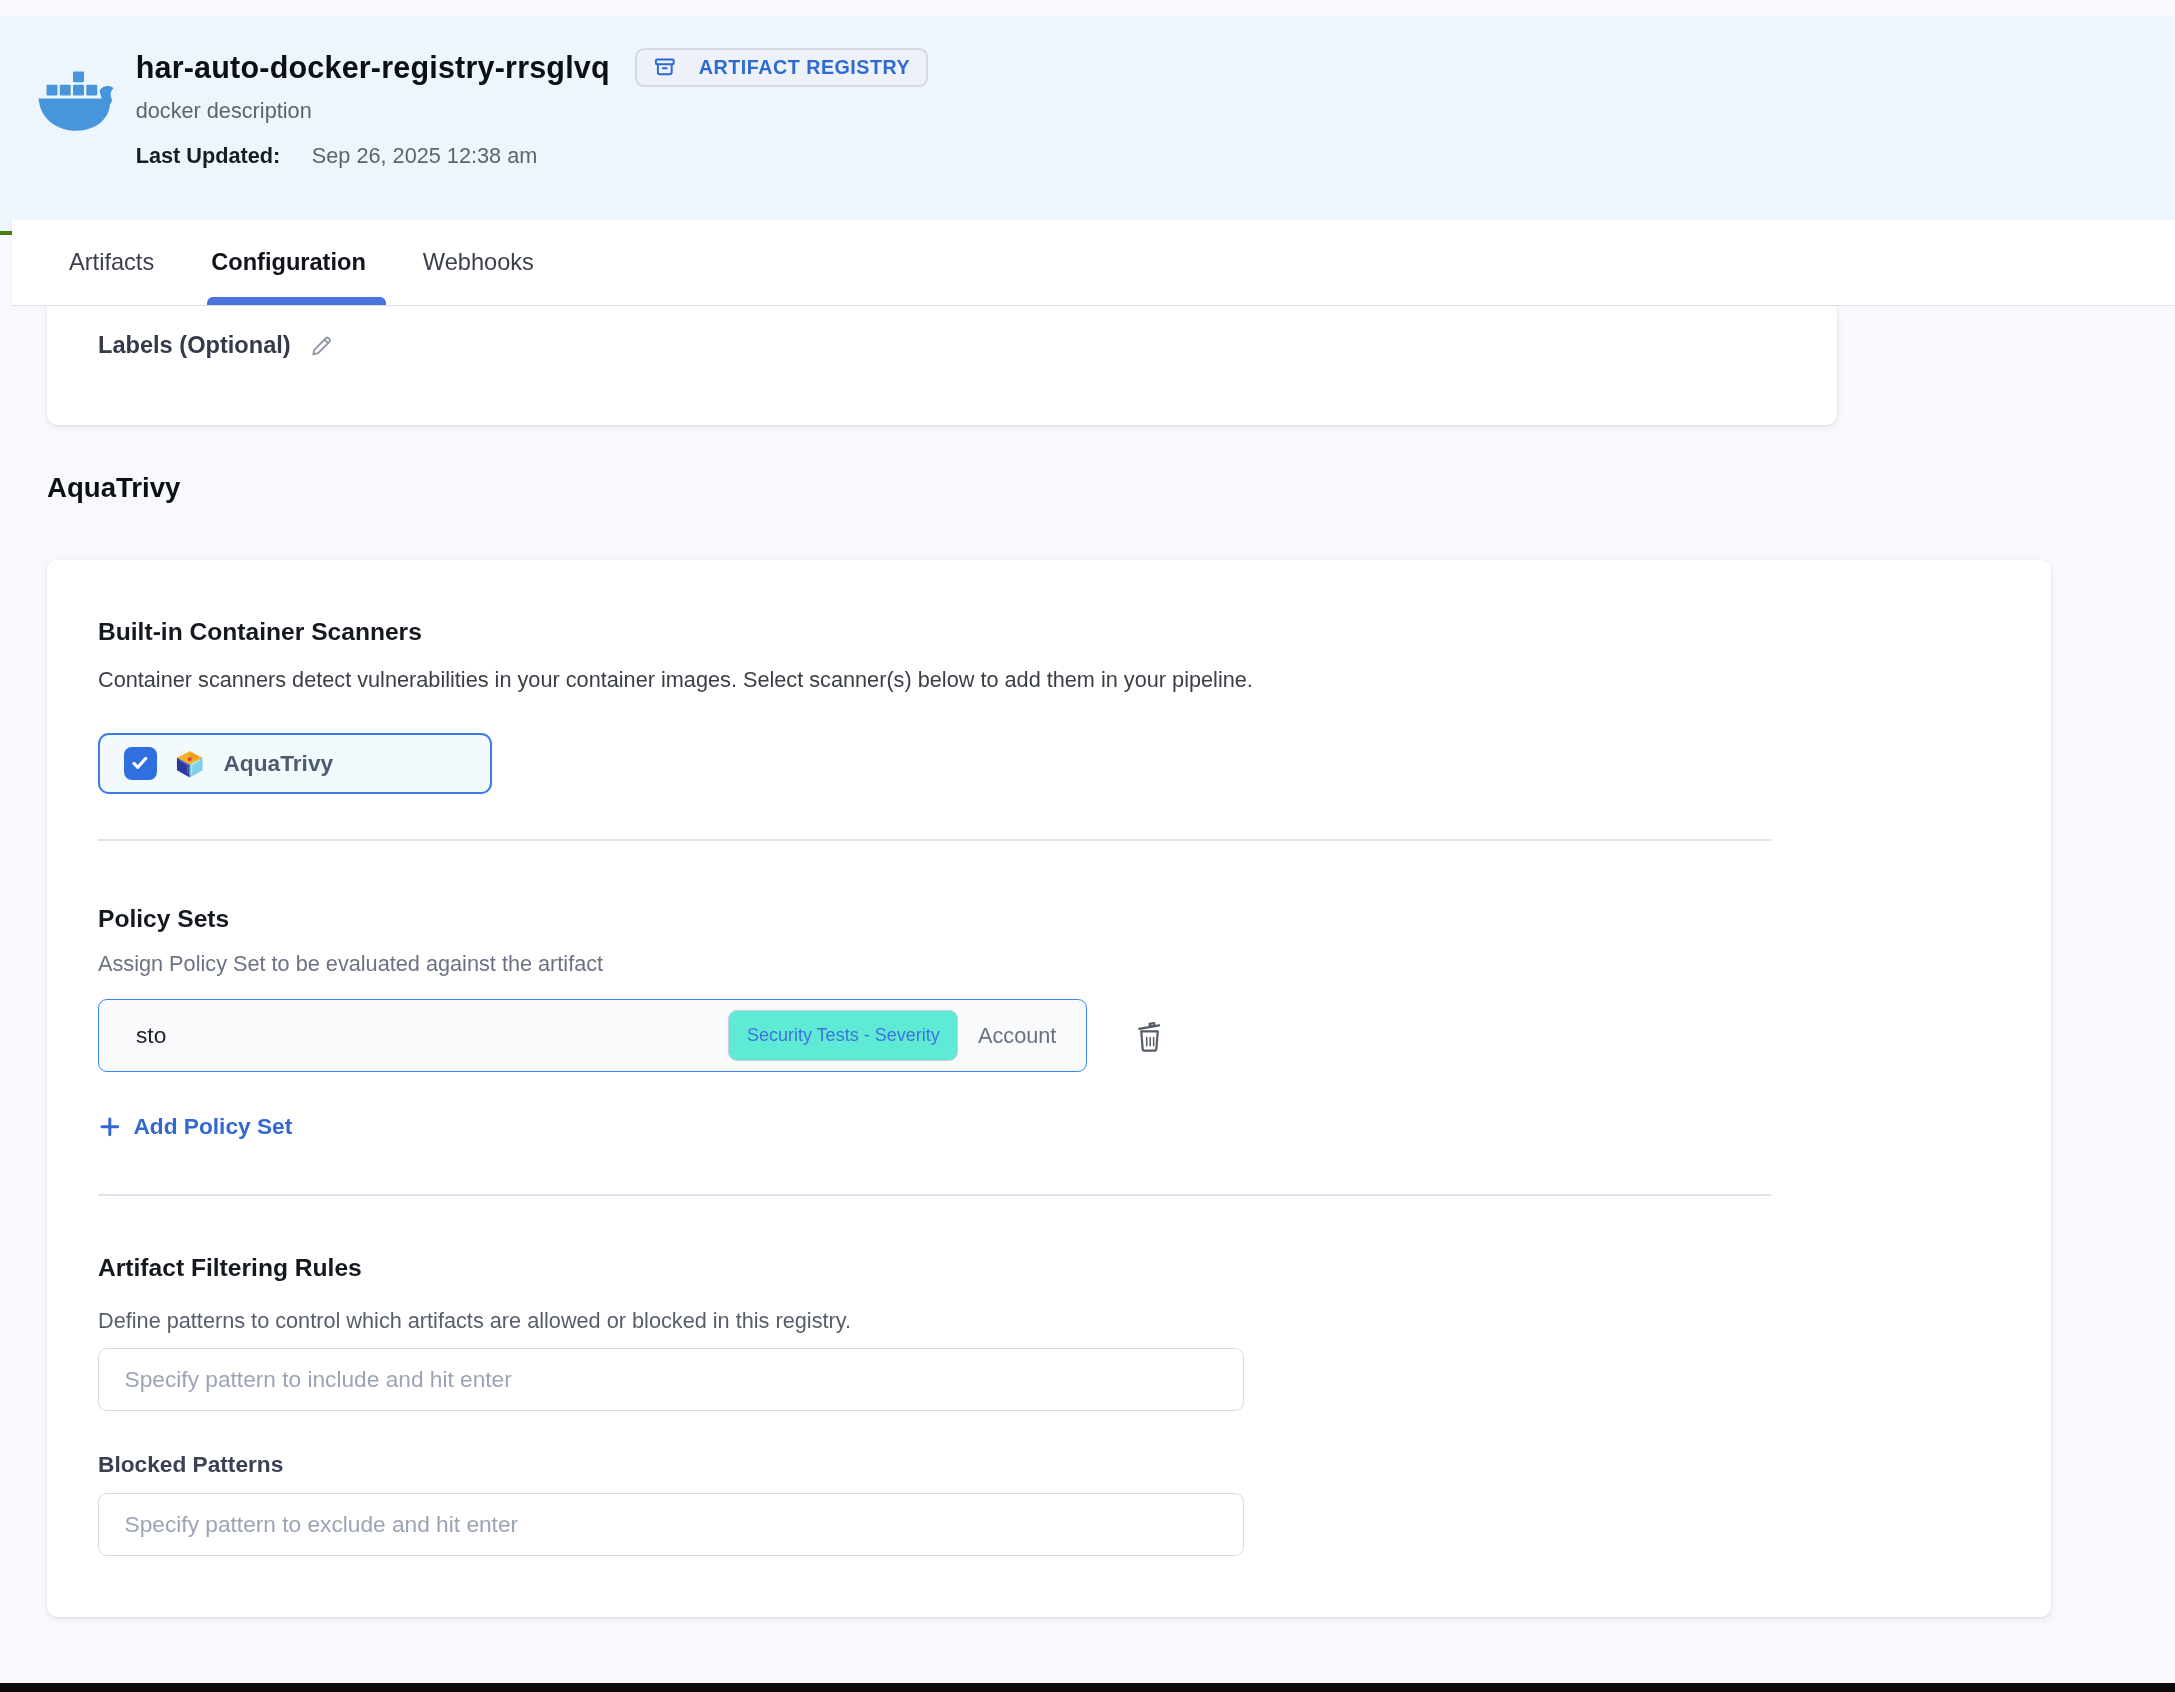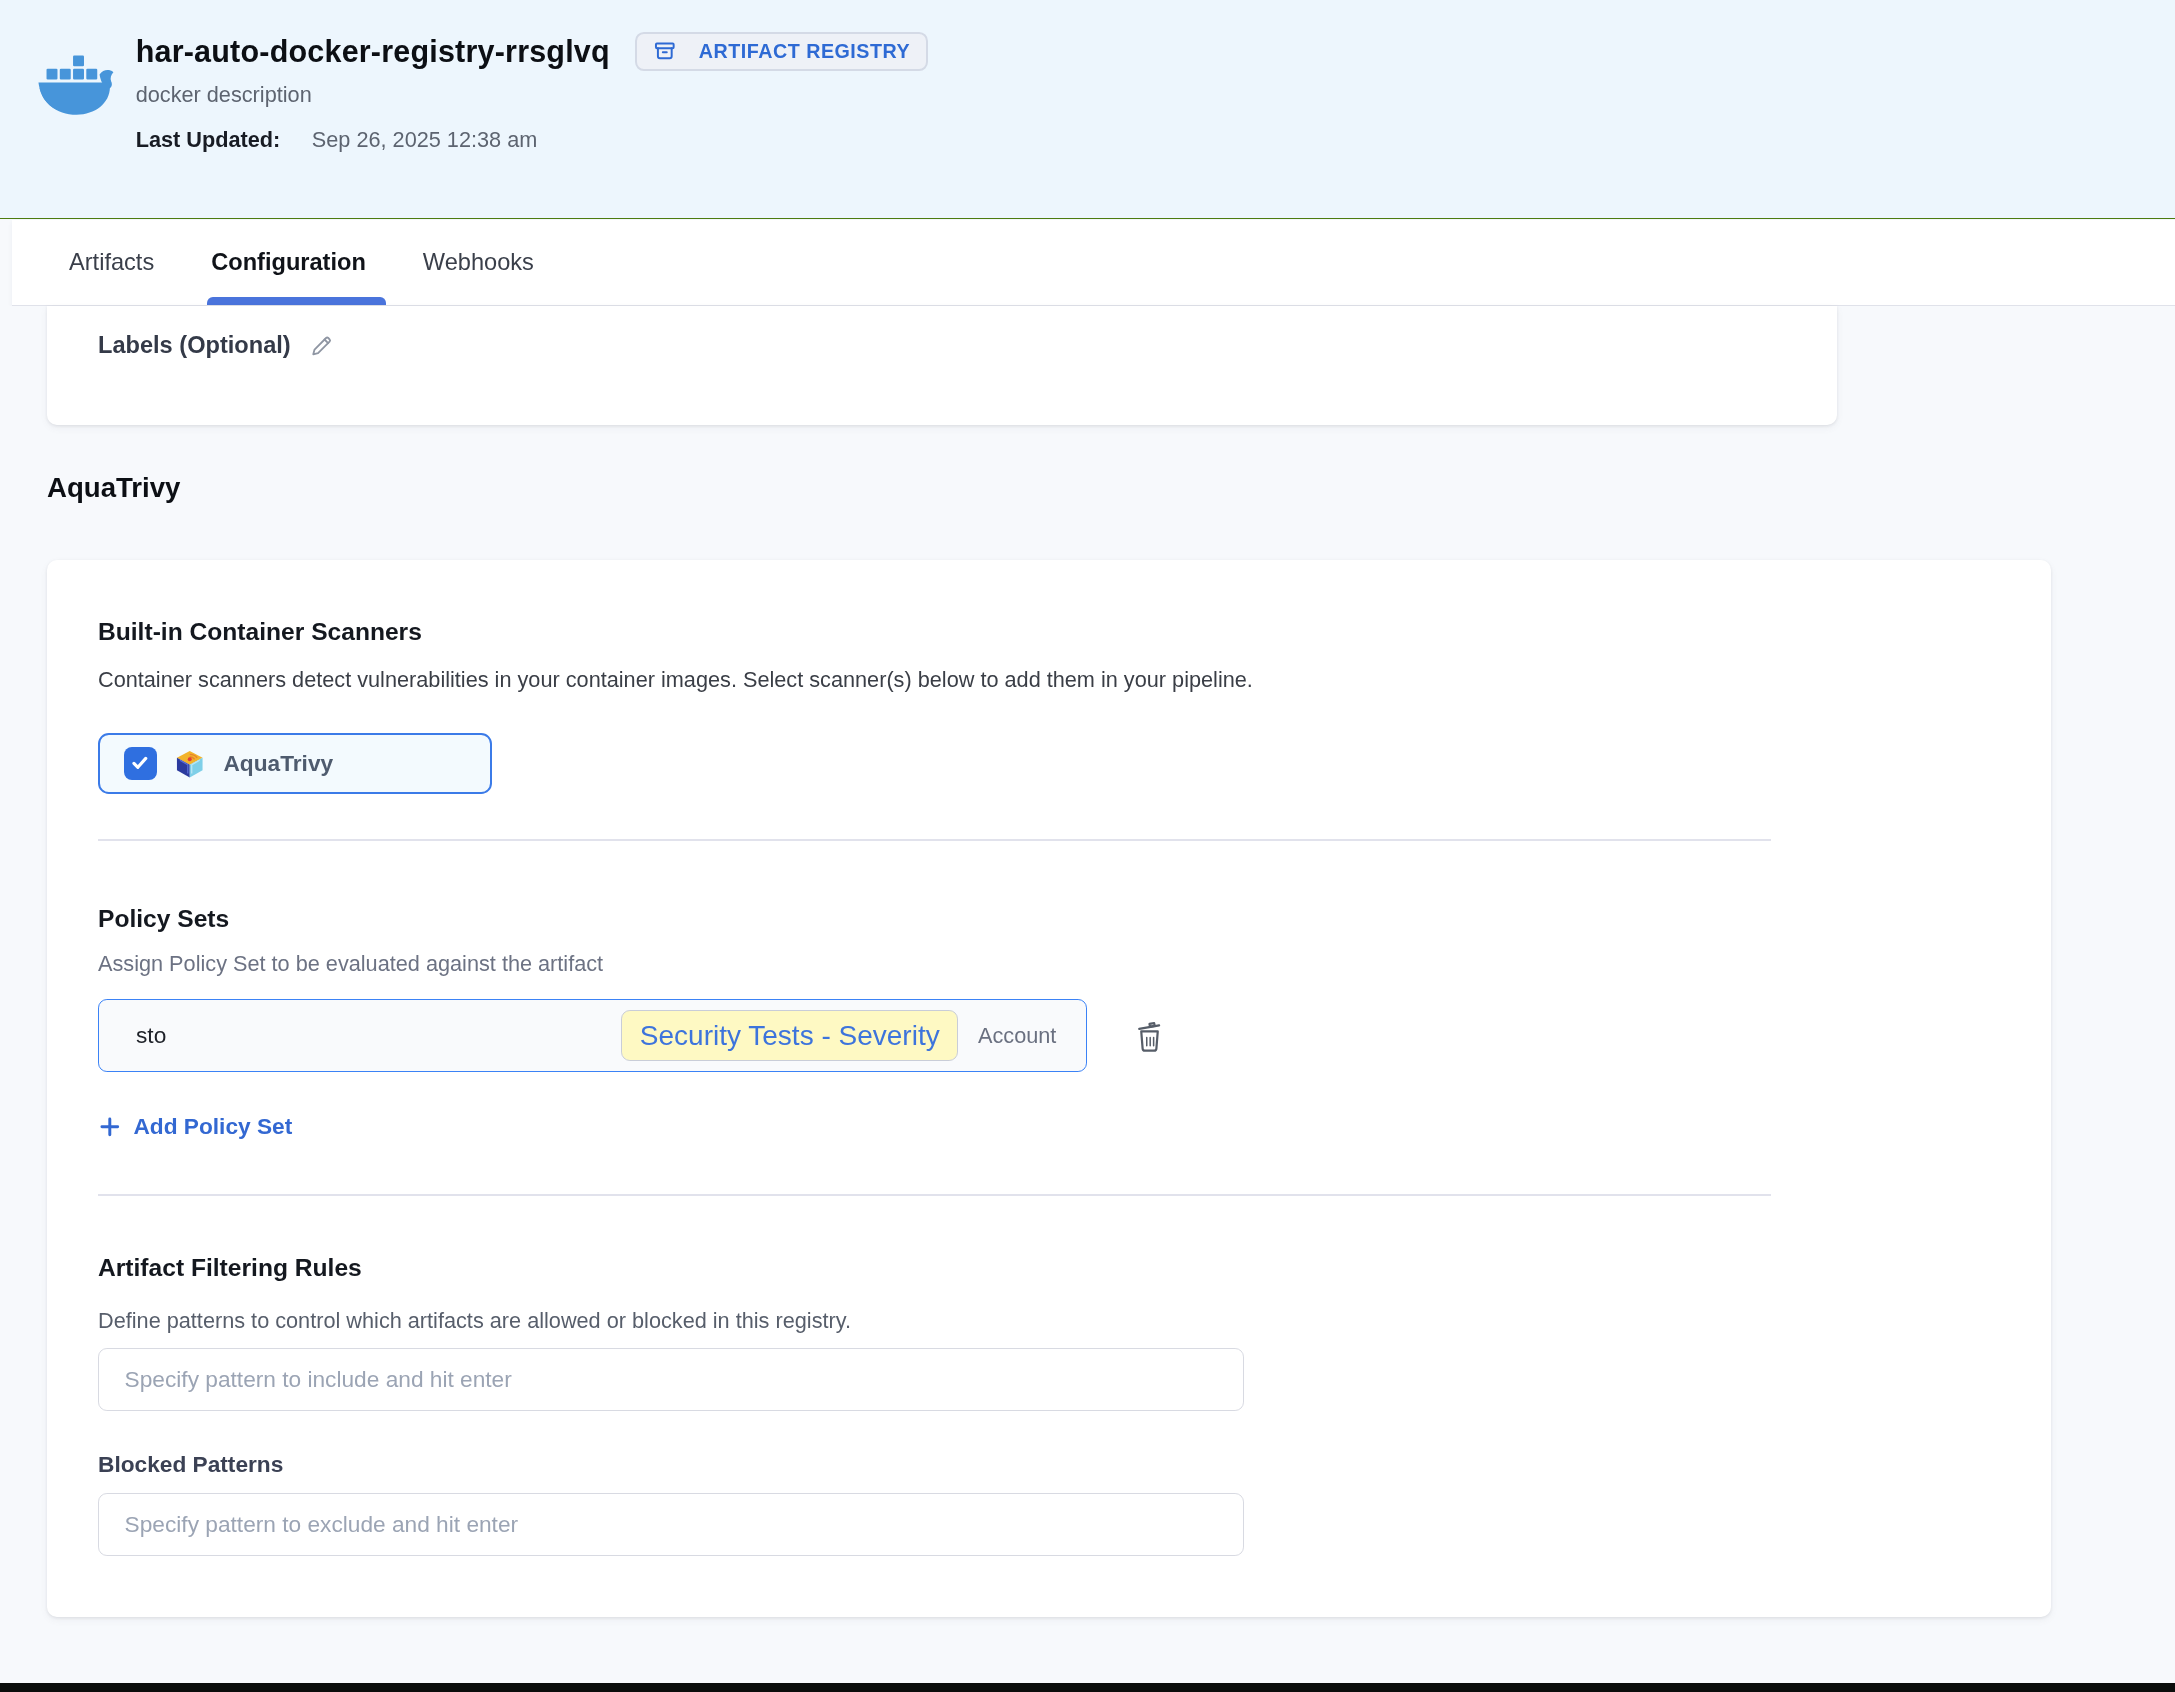--- a/index.html
+++ b/index.html
@@ -5,22 +5,22 @@
   html,body{margin:0;padding:0;background:#e9ebf0;}
   *{box-sizing:border-box;}
   .screen{
     position:relative;width:2175px;height:1692px;overflow:hidden;
     background:#f7f9fc;
     font-family:"Liberation Sans",sans-serif;
     color:#22262e;
   }
   
   .header{
-    position:absolute;top:0;left:0;width:2175px;height:219px;
-    background:#edf6fd;border-bottom:1px solid #4d7c0f;
+    position:absolute;top:16px;left:0;width:2175px;height:219px;
+    background:#edf6fd;border-bottom:4px solid #4d7c0f;
   }
   .header-inner{display:flex;align-items:flex-start;padding:29.6px 0 0 35px;}
   .docker-logo{width:83px;height:83px;margin-top:11.8px;flex:0 0 auto;}
   .header-text{margin-left:17.7px;display:flex;flex-direction:column;}
   .title-row{display:flex;align-items:center;gap:25.6px;}
   .page-title{font-size:30.5px;font-weight:700;color:#0c0f14;letter-spacing:0.2px;line-height:43px;}
   .type-badge{
     display:inline-flex;align-items:center;gap:22px;height:39px;padding:0 15.8px;
     background:#eef1f7;border:2px solid #d4dae6;border-radius:8.9px;
     color:#2e6ad4;font-size:19.7px;font-weight:700;letter-spacing:0.5px;
@@ -87,22 +87,22 @@
   
   .policy-row{margin-top:21.7px;display:flex;align-items:center;gap:45px;}
   .policy-box{
     width:989px;height:73px;background:#f9fafc;border:1px solid #3b82f6;border-radius:8.9px;
     display:flex;align-items:center;padding:0 15.8px 0 35px;
   }
   .policy-query{flex:1 1 auto;border:none;background:transparent;outline:none;
     font-family:"Liberation Sans",sans-serif;font-size:22.7px;color:#1e2128;}
   .policy-chip{
     display:inline-flex;align-items:center;height:51px;padding:0 17.7px;
-    background:#fef9c3;border:1px solid #c9cdd8;border-radius:8.9px;
-    color:#3d74dc;font-size:28px;cursor:pointer;white-space:nowrap;
+    background:#5eead4;border:1px solid #c9cdd8;border-radius:8.9px;
+    color:#3d74dc;font-size:18px;cursor:pointer;white-space:nowrap;
   }
   .policy-scope{font-size:21.7px;color:#6a7080;margin:0 13.8px 0 19.7px;white-space:nowrap;}
   .trash-btn{background:none;border:none;padding:0;cursor:pointer;width:35px;height:39px;display:flex;align-items:center;justify-content:center;}
   .add-link{
     margin-top:41px;display:inline-flex;align-items:center;gap:11.8px;
     color:#3368d2;font-size:22.7px;font-weight:700;cursor:pointer;text-decoration:none;
   }
   .add-link svg{width:23.6px;height:23.6px;}
   
   .field-label{margin-top:31.5px;font-size:22.7px;font-weight:700;color:#3b4154;line-height:28.6px;}

